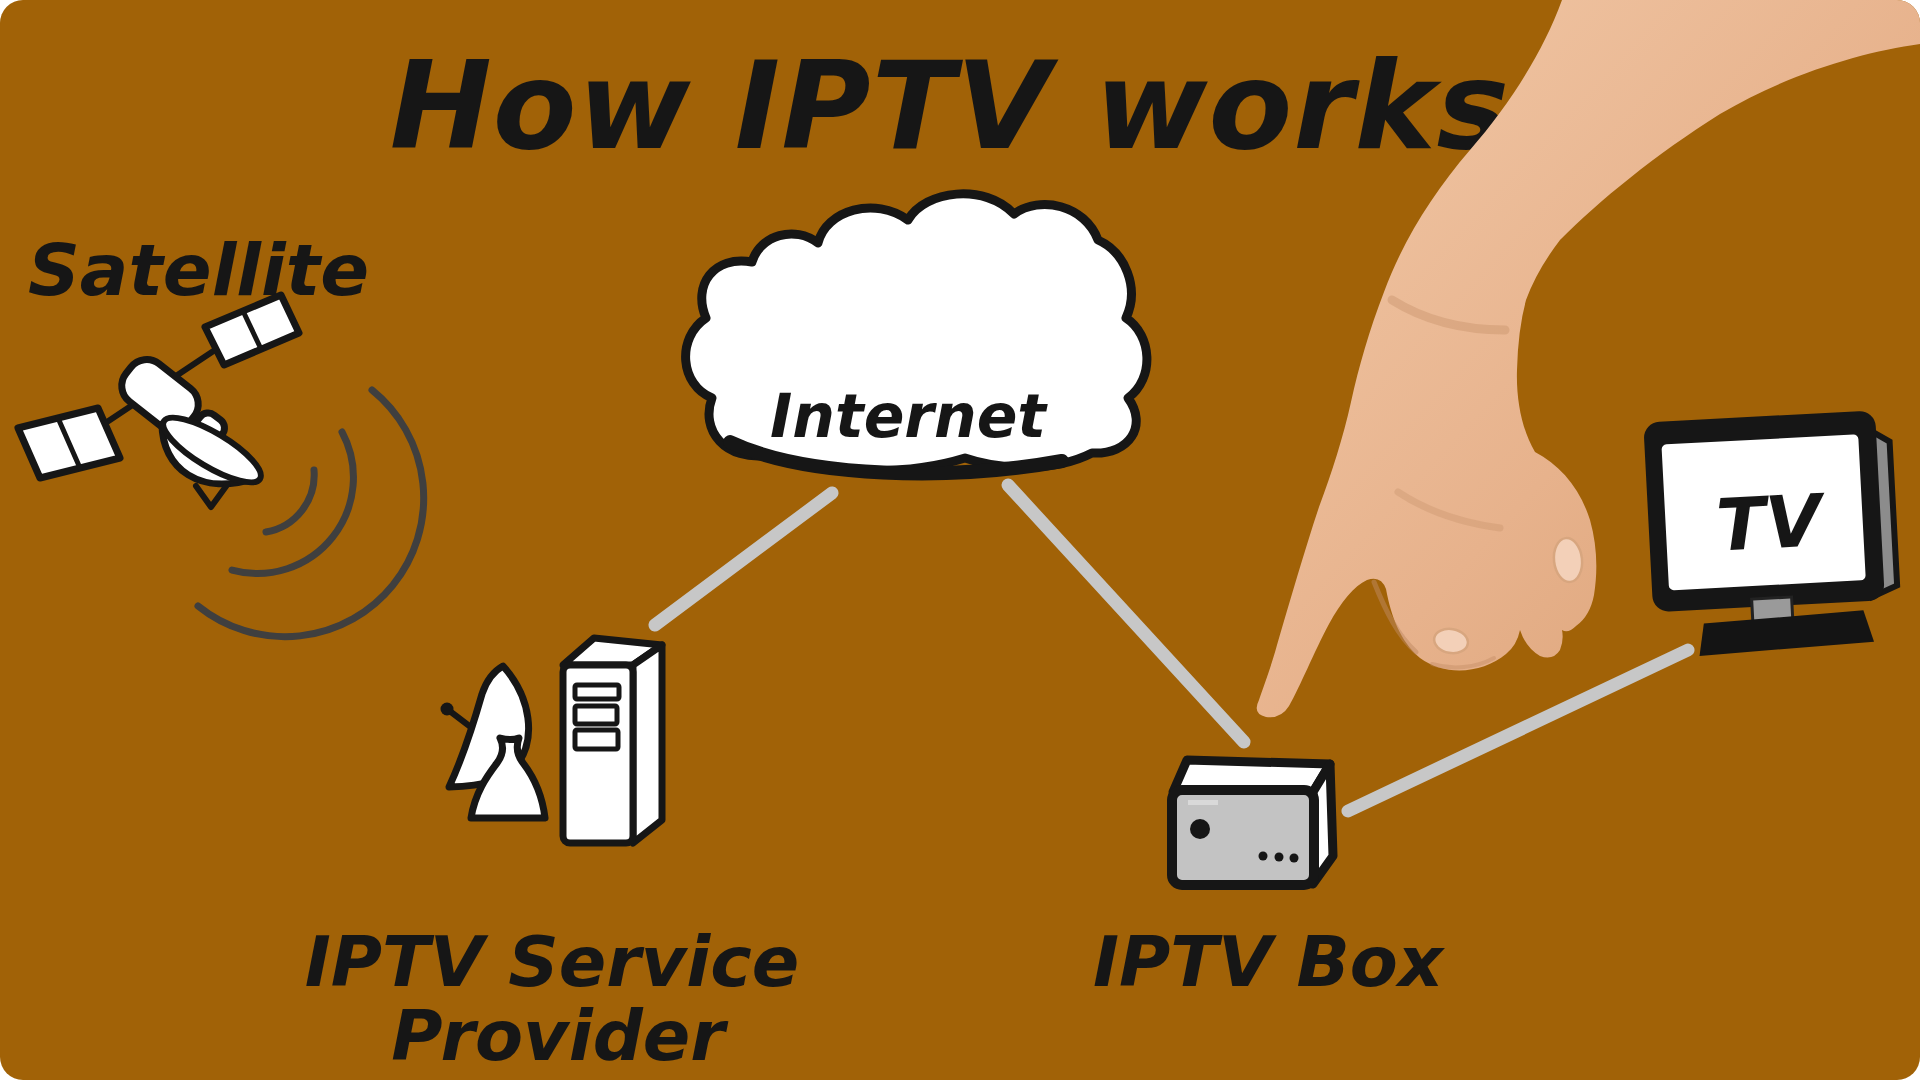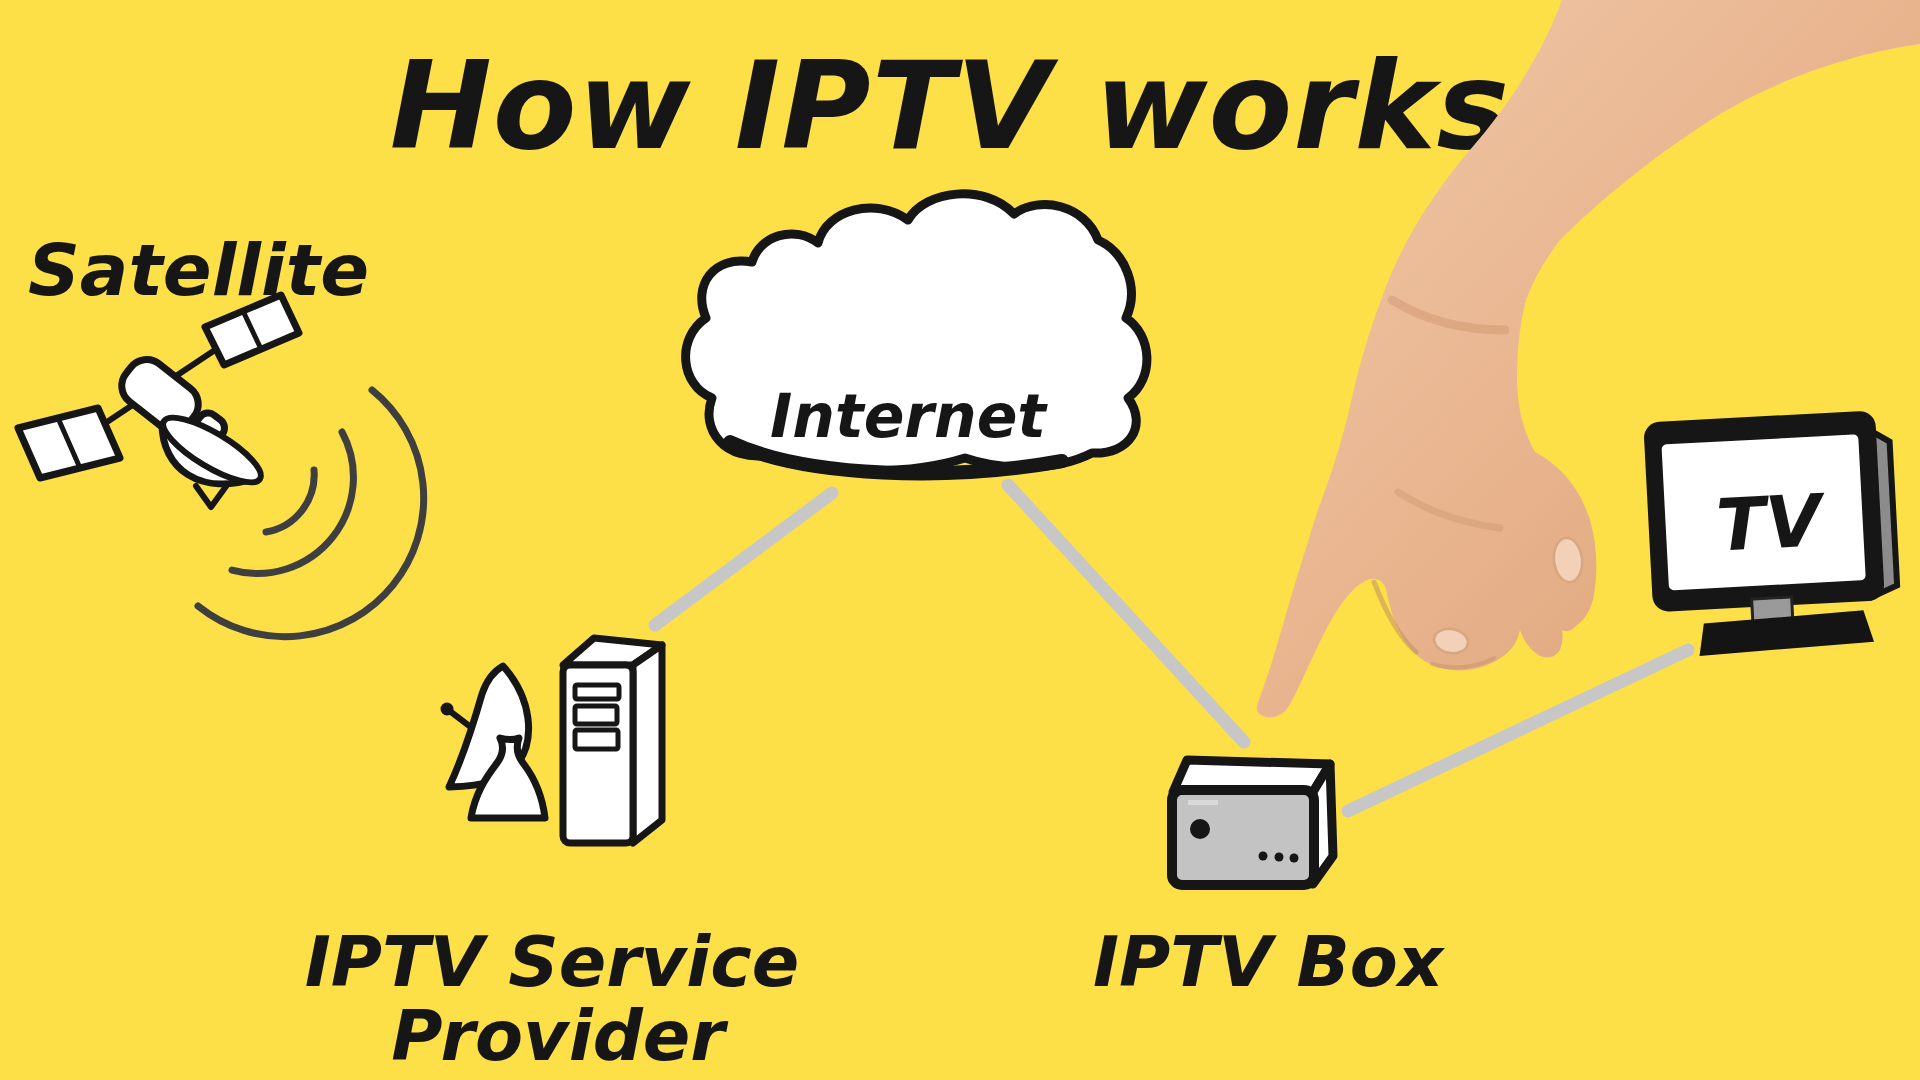--- a/index.html
+++ b/index.html
@@ -1,17 +1,17 @@
 <!DOCTYPE html>
 <html><head>
 <meta charset="utf-8">
 <style>
   html,body{margin:0;padding:0;background:#ffffff;}
-  .stage{position:relative;width:1920px;height:1080px;background:#fde047;overflow:hidden;
-         font-family:"DejaVu Sans", sans-serif;}
+  .stage{position:relative;width:1920px;height:1080px;background:#a16207;overflow:hidden;
+         font-family:"DejaVu Sans", sans-serif;border-radius:23px;}
   svg{display:block}
   text{font-family:"DejaVu Sans", sans-serif;font-style:italic;font-weight:bold;fill:#161616;}
   .title-text{font-size:122px;letter-spacing:1px;}
   .label-lg{font-size:72px;}
   .label-md{font-size:70px;}
   .label-internet{font-size:60px;}
   .label-tv{font-size:72px;}
 </style>
 </head>
 <body>

